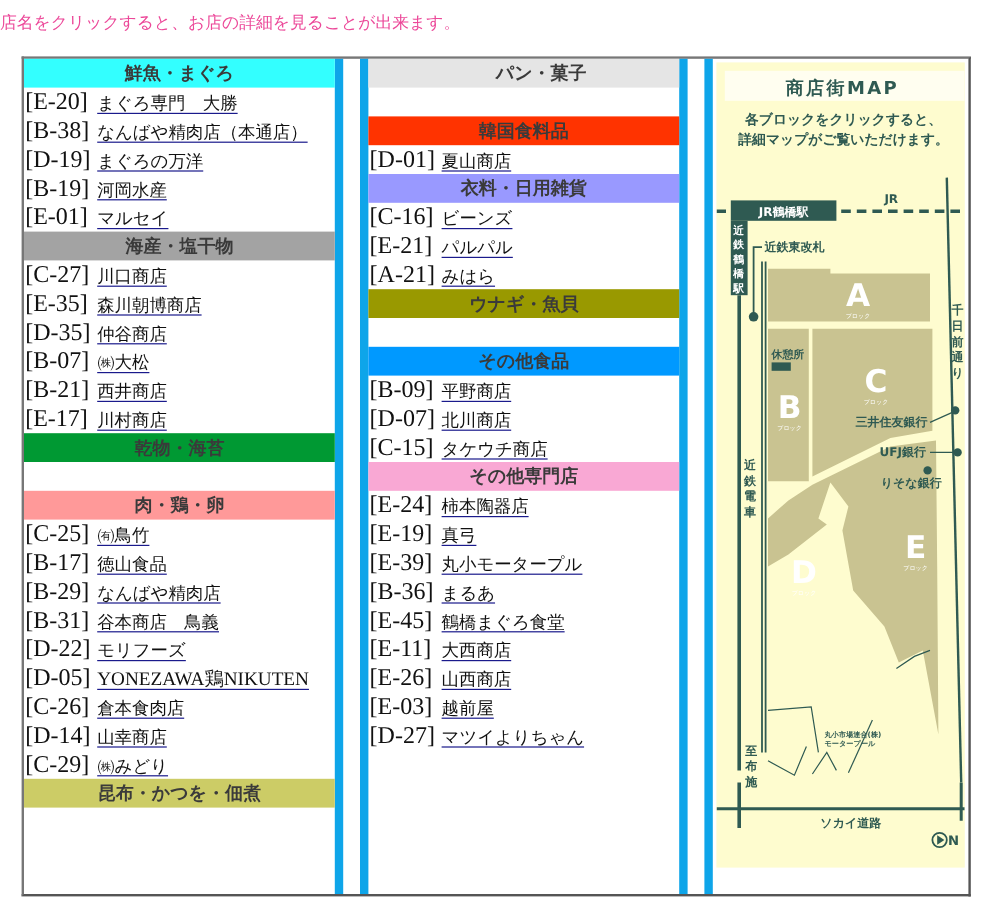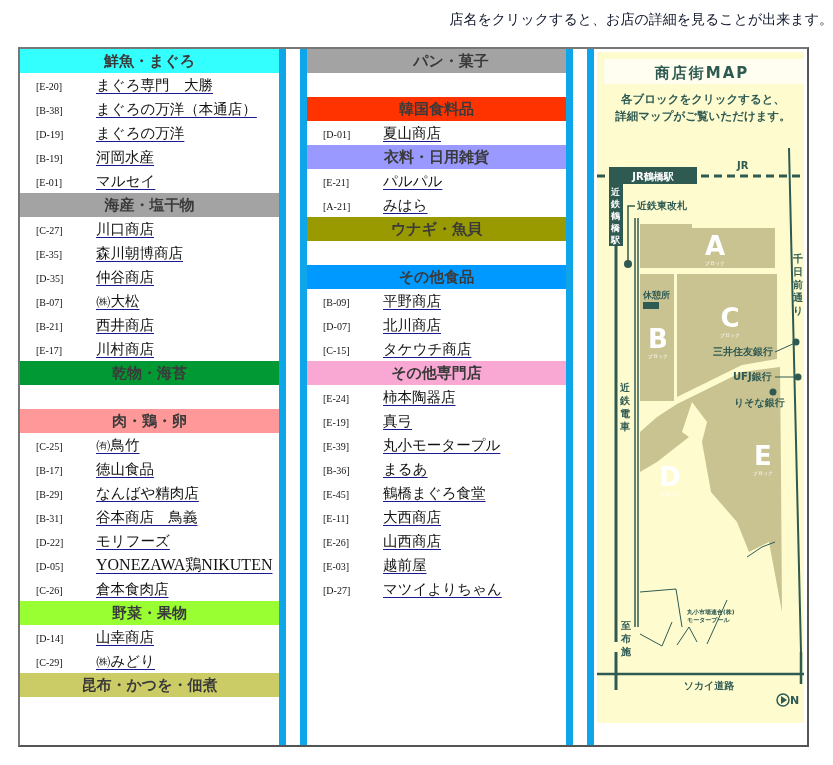--- a/index.html
+++ b/index.html
@@ -1,83 +1,83 @@
 <!DOCTYPE html>
 <html><head>
 <meta charset="utf-8">
 <style>
   html, body { margin:0; padding:0; background:#fff; }
   body { width:833px; height:765px; position:relative; overflow:hidden;
          font-family:"DejaVu Sans","Liberation Sans",sans-serif; color:#111; }
-  .intro { position:absolute; top:9px; left:0; width:833px; text-align:right;
-           font-size:14px; line-height:20px; color:#0f172a; }
+  .intro { position:absolute; top:9px; left:0; width:833px; text-align:left;
+           font-size:14px; line-height:20px; color:#ec4899; }
   .frame { position:absolute; left:18px; top:47px; width:791px; height:700px;
            border:2px solid #555; border-top-color:#777; border-left-color:#777; box-sizing:border-box; }
   .col { position:absolute; top:0; bottom:0; border-right:7px solid #0ea5e9; box-sizing:border-box; }
   .col1 { left:0; width:266px; }
   .gap1 { left:266px; width:21px; }
   .col2 { left:287px; width:266px; border-left:0; }
   .gap2 { left:553px; width:21px; }
   .col3 { left:574px; width:213px; border-right:0; }
   .hdr { height:24px; line-height:25px; text-align:center; font-weight:bold;
          font-size:15px; color:#3a3a3a; font-family:"DejaVu Sans","Liberation Sans",sans-serif; }
   .row { height:24px; line-height:24px; font-size:15px; white-space:nowrap; }
   .code { display:inline-block; width:60px; font-family:"Liberation Serif","DejaVu Serif",serif;
-          font-size:10px; color:#111; padding-left:16px; }
+          font-size:20px; color:#111; padding-left:1px; }
   .name { color:#111; text-decoration:underline; text-decoration-color:#1a1a8c;
           text-underline-offset:3px; cursor:pointer;
           font-family:"DejaVu Sans","Liberation Sans",sans-serif; font-size:14.5px;text-align:right; }
   .name.latin { font-family:"Liberation Serif","DejaVu Serif",serif; font-size:16px; }
   .blank { height:24px; }
   
   .map { position:absolute; left:3px; top:3px; width:207px; height:671px; background:#fefccf; overflow:hidden; }
 </style>
 </head>
 <body>
 
 <div class="intro">店名をクリックすると、お店の詳細を見ることが出来ます。</div>
 
 <div class="frame">
   <div class="col col1" id="c0">
       <div class="hdr" style="background: rgb(51, 255, 255);">鮮魚・まぐろ</div>
       <div class="row"><span class="code">[E-20]</span><a class="name">まぐろ専門　大勝</a></div>
-      <div class="row"><span class="code">[B-38]</span><a class="name">まぐろの万洋（本通店）</a></div>
+      <div class="row"><span class="code">[B-38]</span><a class="name">なんばや精肉店（本通店）</a></div>
       <div class="row"><span class="code">[D-19]</span><a class="name">まぐろの万洋</a></div>
       <div class="row"><span class="code">[B-19]</span><a class="name">河岡水産</a></div>
       <div class="row"><span class="code">[E-01]</span><a class="name">マルセイ</a></div>
       <div class="hdr" style="background: #a3a3a3;">海産・塩干物</div>
       <div class="row"><span class="code">[C-27]</span><a class="name">川口商店</a></div>
       <div class="row"><span class="code">[E-35]</span><a class="name">森川朝博商店</a></div>
       <div class="row"><span class="code">[D-35]</span><a class="name">仲谷商店</a></div>
       <div class="row"><span class="code">[B-07]</span><a class="name">㈱大松</a></div>
       <div class="row"><span class="code">[B-21]</span><a class="name">西井商店</a></div>
       <div class="row"><span class="code">[E-17]</span><a class="name">川村商店</a></div>
       <div class="hdr" style="background: rgb(0, 153, 51);">乾物・海苔</div>
       <div class="blank"></div>
       <div class="hdr" style="background: rgb(255, 153, 153);">肉・鶏・卵</div>
       <div class="row"><span class="code">[C-25]</span><a class="name">㈲鳥竹</a></div>
       <div class="row"><span class="code">[B-17]</span><a class="name">徳山食品</a></div>
       <div class="row"><span class="code">[B-29]</span><a class="name">なんばや精肉店</a></div>
       <div class="row"><span class="code">[B-31]</span><a class="name">谷本商店　鳥義</a></div>
       <div class="row"><span class="code">[D-22]</span><a class="name">モリフーズ</a></div>
       <div class="row"><span class="code">[D-05]</span><a class="name latin">YONEZAWA鶏NIKUTEN</a></div>
       <div class="row"><span class="code">[C-26]</span><a class="name">倉本食肉店</a></div>
-      <div class="hdr" style="background: rgb(153, 255, 51);">野菜・果物</div>
       <div class="row"><span class="code">[D-14]</span><a class="name">山幸商店</a></div>
       <div class="row"><span class="code">[C-29]</span><a class="name">㈱みどり</a></div>
       <div class="hdr" style="background: rgb(204, 204, 102);">昆布・かつを・佃煮</div>
       <div class="blank"></div>
     </div>
   <div class="col gap1"></div>
   <div class="col col2" id="c1">
-      <div class="hdr" style="background: #a3a3a3; padding-left: 29px;">パン・菓子</div>
+      <div class="hdr" style="background: #e5e5e5; padding-left: 29px;">パン・菓子</div>
       <div class="blank"></div>
       <div class="hdr" style="background: rgb(255, 51, 0);">韓国食料品</div>
       <div class="row"><span class="code">[D-01]</span><a class="name">夏山商店</a></div>
       <div class="hdr" style="background: rgb(153, 153, 255);">衣料・日用雑貨</div>
+      <div class="row"><span class="code">[C-16]</span><a class="name">ビーンズ</a></div>
       <div class="row"><span class="code">[E-21]</span><a class="name">パルパル</a></div>
       <div class="row"><span class="code">[A-21]</span><a class="name">みはら</a></div>
       <div class="hdr" style="background: rgb(153, 153, 0);">ウナギ・魚貝</div>
       <div class="blank"></div>
       <div class="hdr" style="background: rgb(0, 153, 255);">その他食品</div>
       <div class="row"><span class="code">[B-09]</span><a class="name">平野商店</a></div>
       <div class="row"><span class="code">[D-07]</span><a class="name">北川商店</a></div>
       <div class="row"><span class="code">[C-15]</span><a class="name">タケウチ商店</a></div>
       <div class="hdr" style="background: #f9a8d4;">その他専門店</div>
       <div class="row"><span class="code">[E-24]</span><a class="name">柿本陶器店</a></div>

